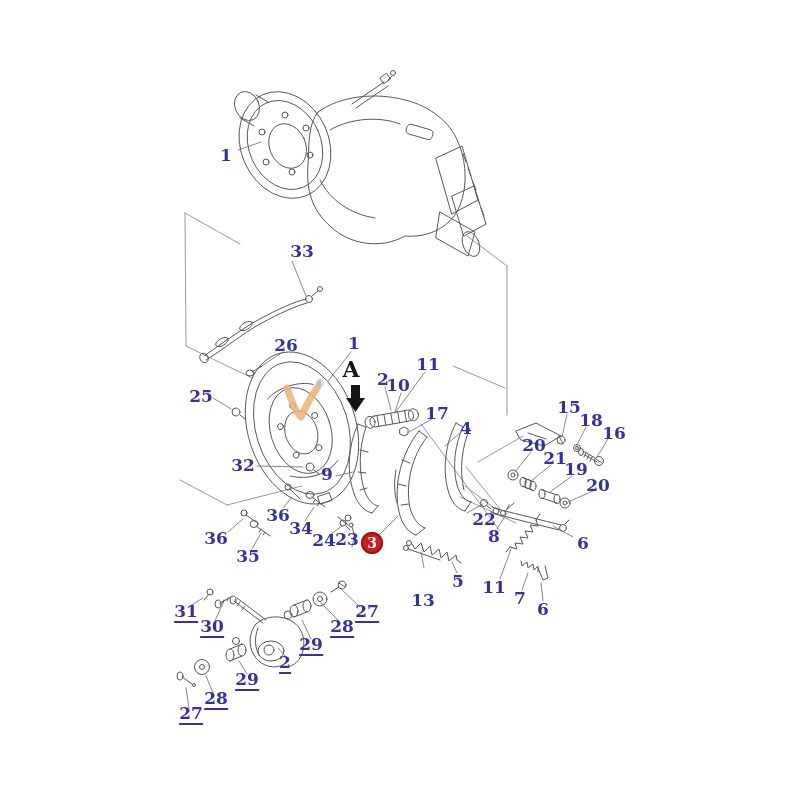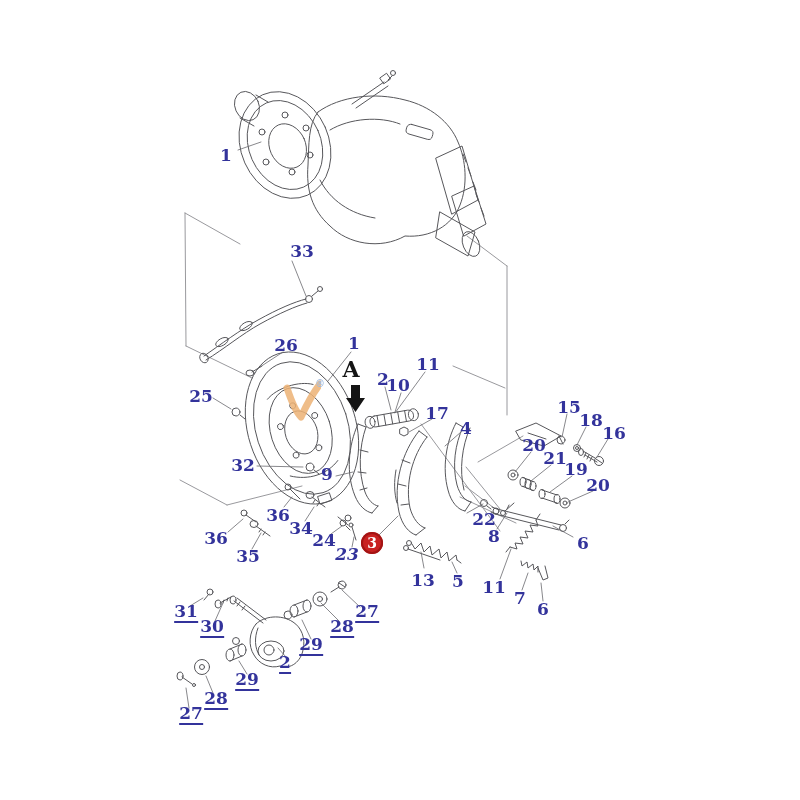--- a/index.html
+++ b/index.html
@@ -331,23 +331,23 @@
       <span class="part-label" style="left: 555px; top: 458px;">21</span>
       <span class="part-label" style="left: 576px; top: 469px;">19</span>
       <span class="part-label" style="left: 598px; top: 485px;">20</span>
       <span class="part-label" style="left: 461px; top: 519px; margin-left: 23px;">22</span>
       <span class="part-label" style="left: 494px; top: 536px;">8</span>
       <span class="part-label" style="left: 583px; top: 543px;">6</span>
       <span class="part-label" style="left: 278px; top: 515px;">36</span>
       <span class="part-label" style="left: 301px; top: 528px;">34</span>
       <span class="part-label" style="left: 216px; top: 538px;">36</span>
       <span class="part-label" style="left: 324px; top: 540px;">24</span>
-      <span class="part-label" style="left: 347px; top: 554px; font-style: italic;">23</span>
+      <span class="part-label" style="left: 347px; top: 539px;">23</span>
       <span class="part-label" style="left: 248px; top: 556px;">35</span>
-      <span class="part-label" style="left: 423px; top: 580px;">13</span>
+      <span class="part-label" style="left: 423px; top: 600px;">13</span>
       <span class="part-label" style="left: 458px; top: 581px;">5</span>
       <span class="part-label" style="left: 494px; top: 587px;">11</span>
       <span class="part-label" style="left: 520px; top: 598px;">7</span>
       <span class="part-label" style="left: 543px; top: 609px;">6</span>
       <span class="part-label u" style="left: 186px; top: 613px;">31</span>
       <span class="part-label u" style="left: 212px; top: 628px;">30</span>
       <span class="part-label u" style="left: 367px; top: 613px;">27</span>
       <span class="part-label u" style="left: 342px; top: 628px;">28</span>
       <span class="part-label u" style="left: 311px; top: 646px;">29</span>
       <span class="part-label u" style="left: 285px; top: 664px;">2</span>

